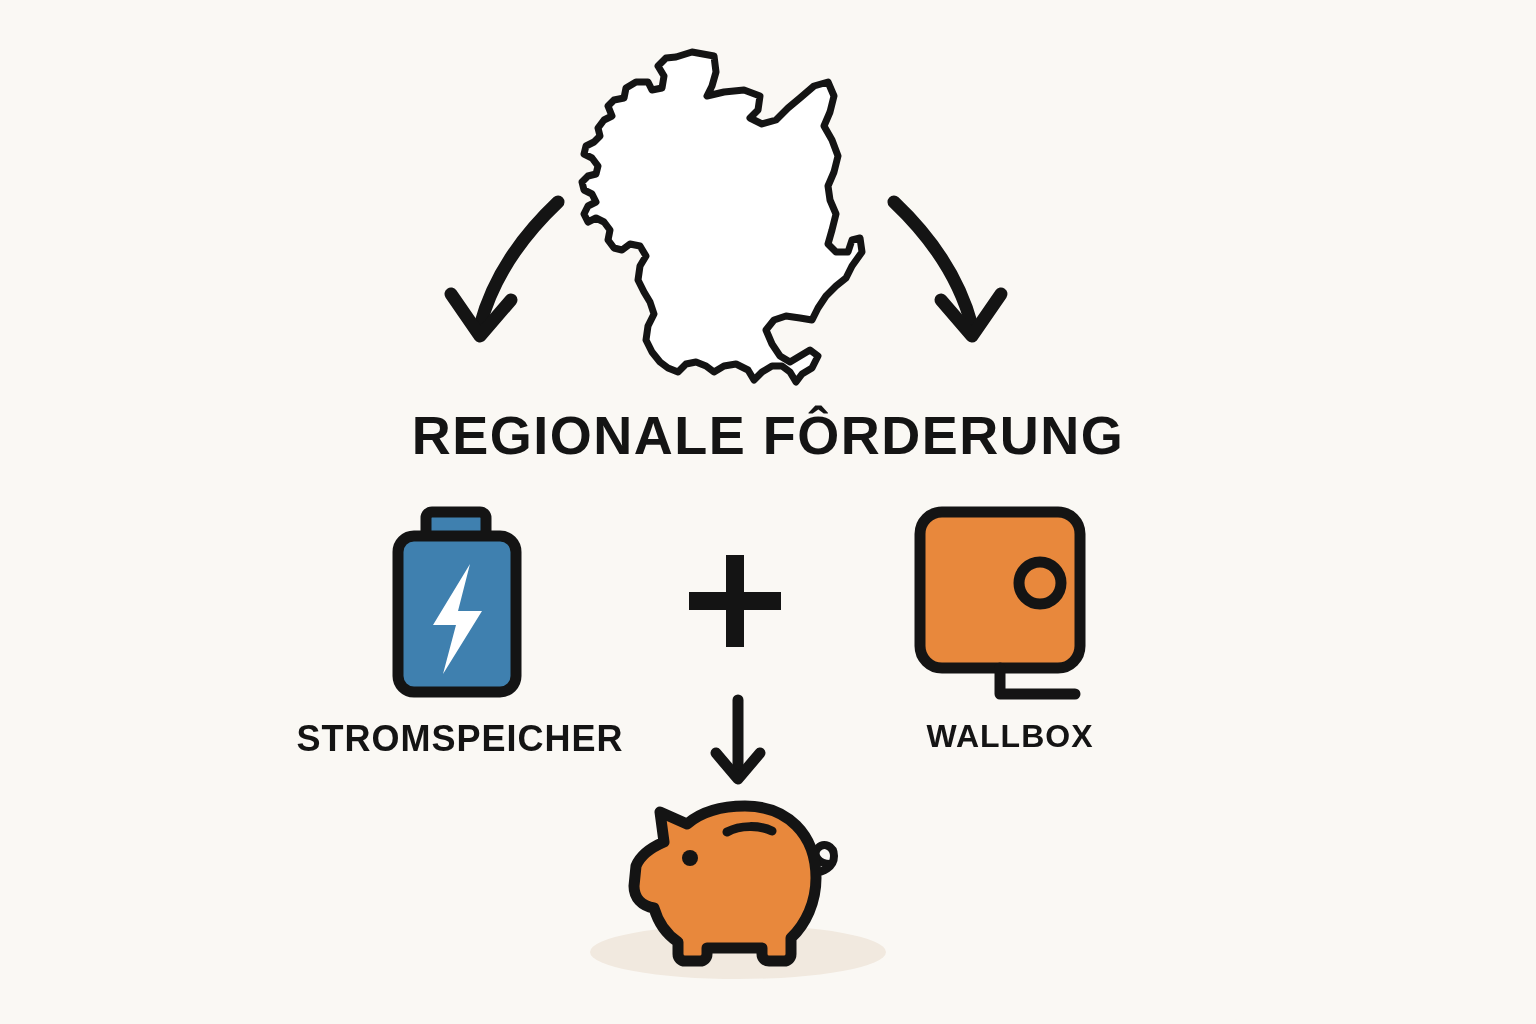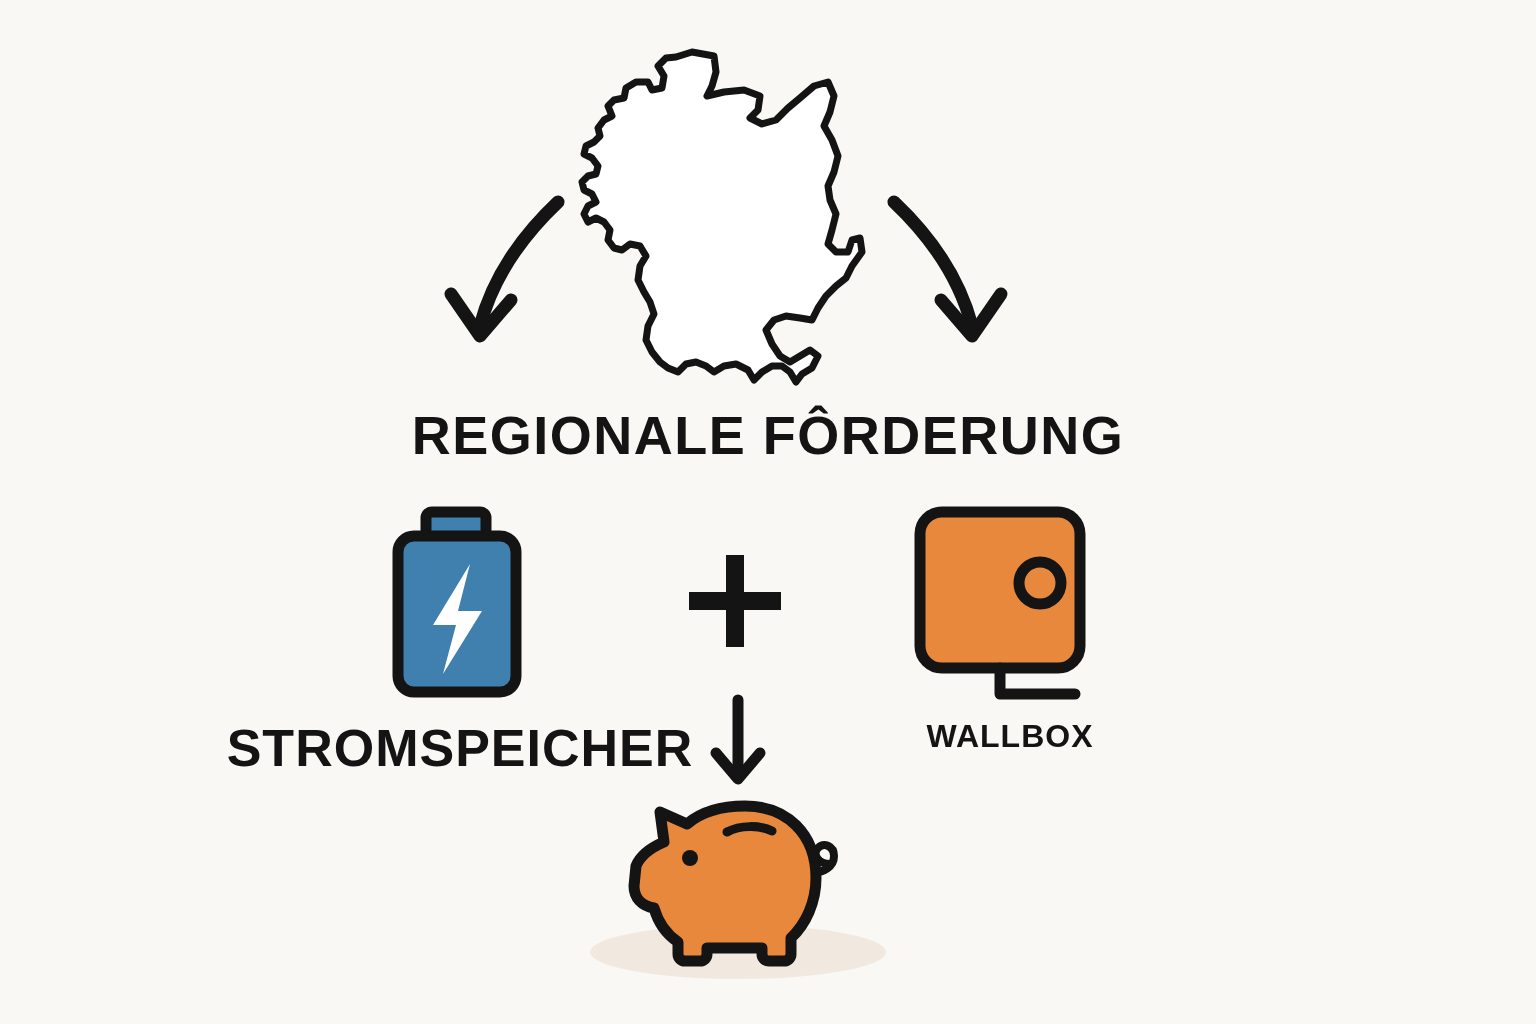--- a/index.html
+++ b/index.html
@@ -39,21 +39,21 @@
     left: 0;
     width: 1536px;
     top: 404px;
     font-size: 54px;
     letter-spacing: 1.5px;
   }
   #battery-label {
     left: 180px;
     width: 560px;
     top: 718px;
-    font-size: 52px;
+    font-size: 36px;
     letter-spacing: 1px;
   }
   #wallbox-label {
     left: 810px;
     width: 400px;
     top: 718px;
     font-size: 32px;
     letter-spacing: 1px;
   }
 </style>

